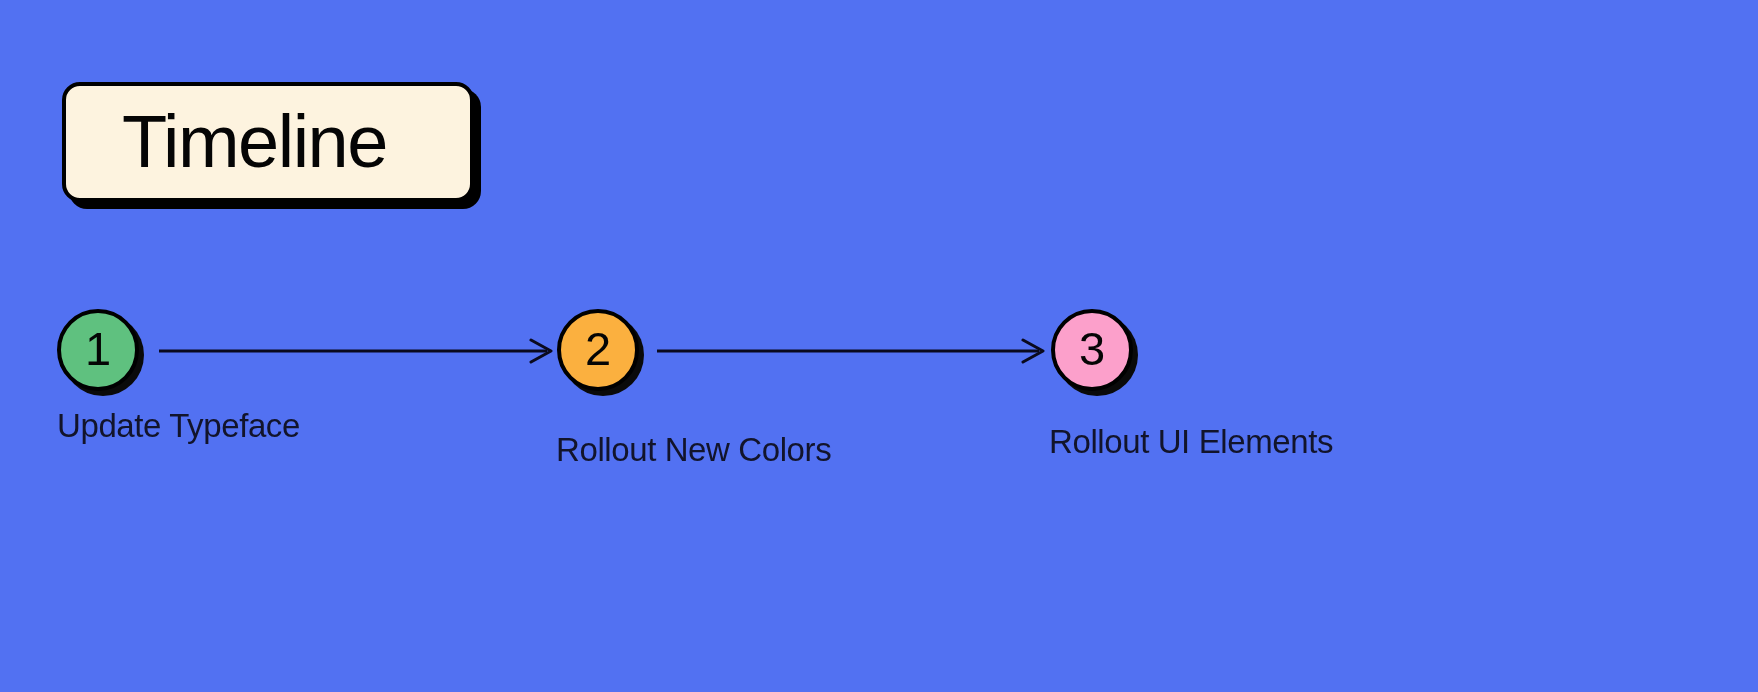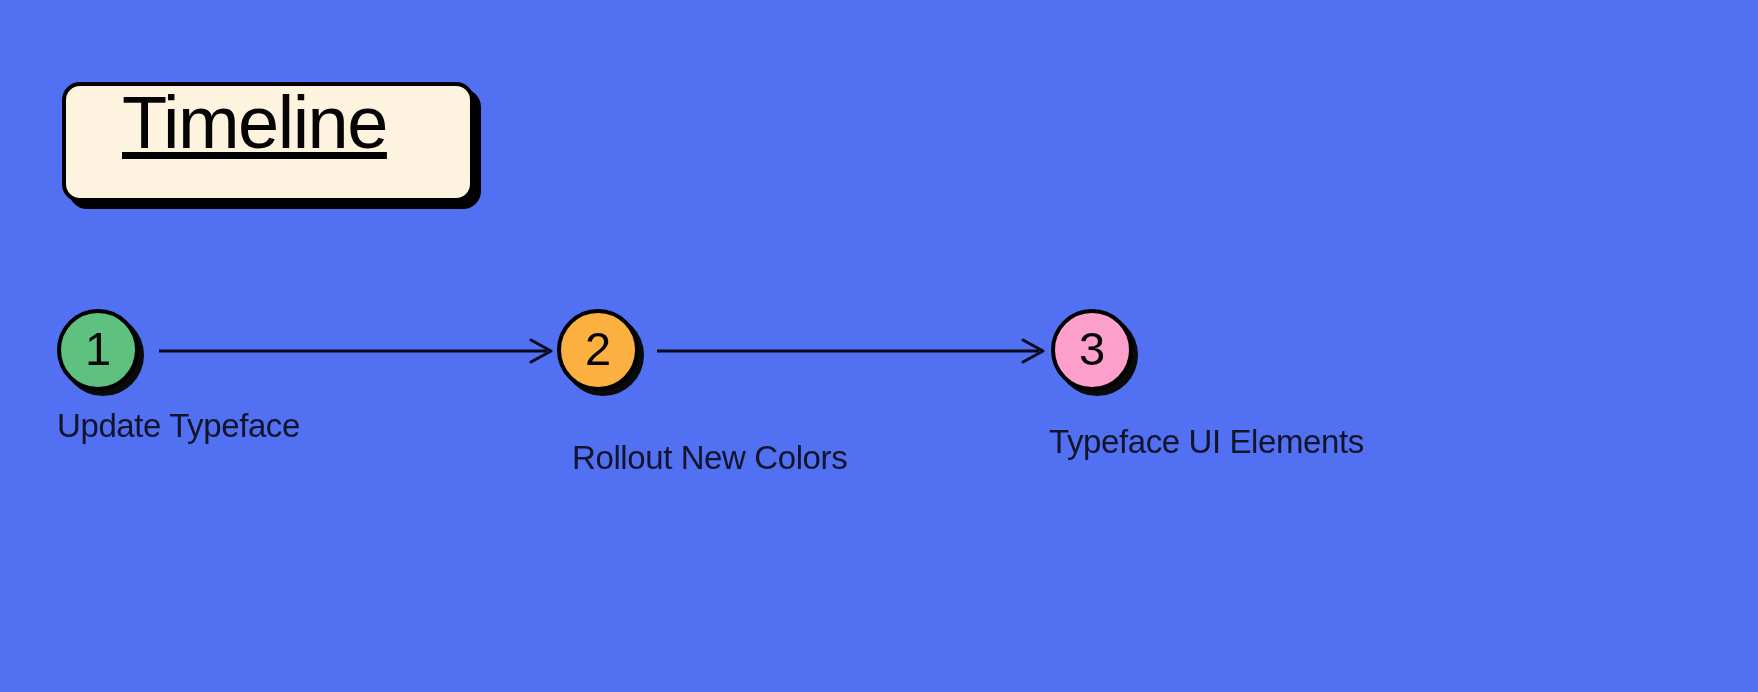--- a/index.html
+++ b/index.html
@@ -27,22 +27,22 @@
     position: absolute;
     left: 62px;
     top: 82px;
     width: 412px;
     height: 120px;
     background: #fdf3df;
     border: 4px solid #000000;
     border-radius: 18px;
     box-shadow: 7px 7px 0 0 #000000;
     display: flex;
+    align-items: center;
     box-sizing: border-box;
-    text-decoration: underline;
   }
   .title-card-text {
     font-size: 74px;
     line-height: 1;
     color: #050505;
     font-weight: 400;
     letter-spacing: -1.5px;
     padding-left: 56px;
     font-family: "Liberation Sans", sans-serif;
     white-space: nowrap;
@@ -96,21 +96,21 @@
     font-family: "Liberation Sans", sans-serif;
   }
 
   
   #node-1 { left: 57px; }
   #node-1 .node-circle { left: 0px; top: 9px; }
   #node-1 .node-label  { left: 0px; top: 108px; }
 
   #node-2 { left: 557px; }
   #node-2 .node-circle { left: 0px; top: 9px; }
-  #node-2 .node-label  { left: -1px; top: 140px; margin-left: 16px; }
+  #node-2 .node-label  { left: -1px; top: 132px; }
 
   #node-3 { left: 1051px; }
   #node-3 .node-circle { left: 0px; top: 9px; }
   #node-3 .node-label  { left: -2px; top: 124px; }
 
   
   .connector {
     position: absolute;
     top: 38px;
     height: 26px;
@@ -155,17 +155,17 @@
       <svg width="390" height="26" viewBox="0 0 390 26" xmlns="http://www.w3.org/2000/svg">
         <line x1="0" y1="13" x2="382" y2="13" stroke="#0a0a1e" stroke-width="3"></line>
         <polyline points="366,2 386,13 366,24" fill="none" stroke="#0a0a1e" stroke-width="3" stroke-linecap="round" stroke-linejoin="round"></polyline>
       </svg>
     </div>
 
     <div class="node" id="node-3">
       <div class="node-circle" id="circle-3" style="background: rgb(252, 160, 203); border-color: rgb(0, 0, 0);">
         <span class="node-number">3</span>
       </div>
-      <div class="node-label">Typeface UI Elements</div>
+      <div class="node-label">Rollout UI Elements</div>
     </div>
 
   </div>
 </div>
 
 </body></html>

